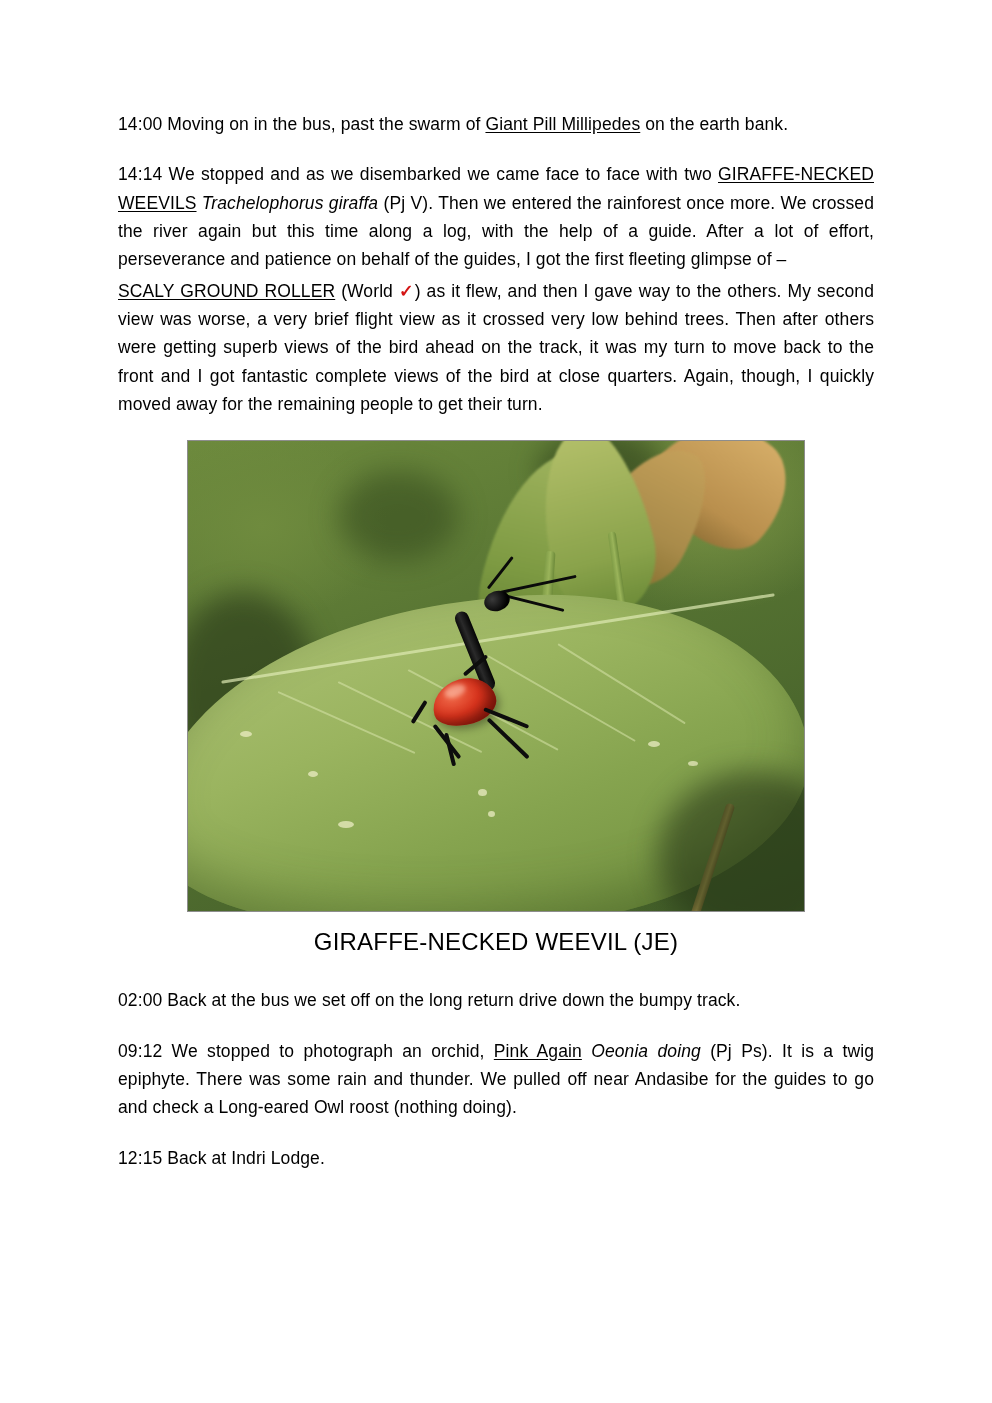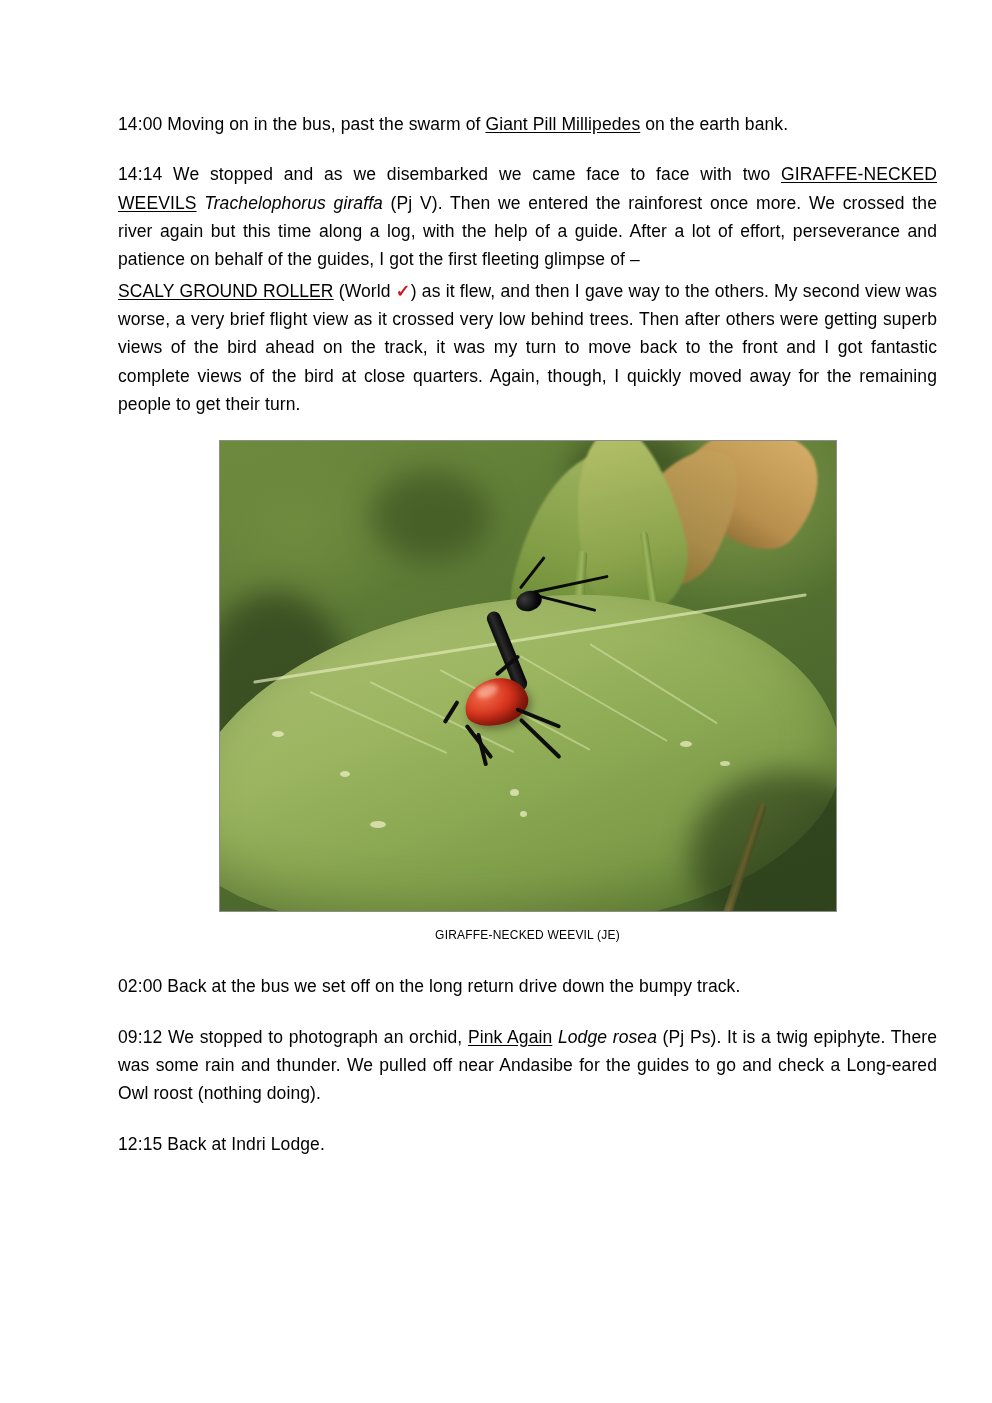--- a/index.html
+++ b/index.html
@@ -13,21 +13,21 @@
     font-family: "Liberation Sans", sans-serif;
     color: #000000;
     overflow: hidden;
   }
   .page {
     position: relative;
     width: 992px;
     height: 1122px;
     background: #ffffff;
     box-sizing: border-box;
-    padding: 110px 55px 0 118px;
+    padding: 110px 118px 0 118px;
   }
   .para {
     font-size: 17.5px;
     line-height: 1.62;
     text-align: justify;
     margin: 0 0 22px 0;
     letter-spacing: 0.1px;
   }
   .para.tight {
     margin-bottom: 3px;
@@ -191,21 +191,21 @@
     border-radius: 3px;
     transform-origin: left center;
   }
   .lg1 { left: 246px; top: 282px; width: 42px; transform: rotate(52deg); }
   .lg2 { left: 258px; top: 290px; width: 34px; transform: rotate(76deg); }
   .lg3 { left: 296px; top: 266px; width: 48px; transform: rotate(22deg); }
   .lg4 { left: 300px; top: 276px; width: 56px; transform: rotate(44deg); }
   .lg5 { left: 276px; top: 232px; width: 30px; transform: rotate(-40deg); }
   .lg6 { left: 238px; top: 258px; width: 26px; transform: rotate(122deg); }
   .caption {
-    font-size: 12px;
+    font-size: 24px;
     margin-top: 16px;
     text-align: center;
     letter-spacing: 0.2px;
   }
   .after-figure {
     margin-top: 30px;
   }
 </style>
 </head>
 <body>
@@ -258,17 +258,17 @@
       <div class="leg lg1"></div>
       <div class="leg lg2"></div>
       <div class="leg lg3"></div>
       <div class="leg lg4"></div>
     </div>
     <div class="caption">GIRAFFE-NECKED WEEVIL (JE)</div>
   </div>
 
   <p class="para after-figure"><span>02:00 Back at the bus we set off on the long return drive down the bumpy track.</span></p>
 
-  <p class="para"><span>09:12 We stopped to photograph an orchid, </span><span class="u">Pink Again</span><span> </span><span class="it">Lodge rosea</span><span> (Pj Ps). It is a twig epiphyte.  There was some rain and thunder. We pulled off near Andasibe for the guides to go and check a Long-eared Owl roost (nothing doing).</span></p>
+  <p class="para"><span>09:12 We stopped to photograph an orchid, </span><span class="u">Pink Again</span><span> </span><span class="it">Oeonia doing</span><span> (Pj Ps). It is a twig epiphyte.  There was some rain and thunder. We pulled off near Andasibe for the guides to go and check a Long-eared Owl roost (nothing doing).</span></p>
 
   <p class="para"><span>12:15 Back at Indri Lodge.</span></p>
 
 </div>
 
 </body></html>

